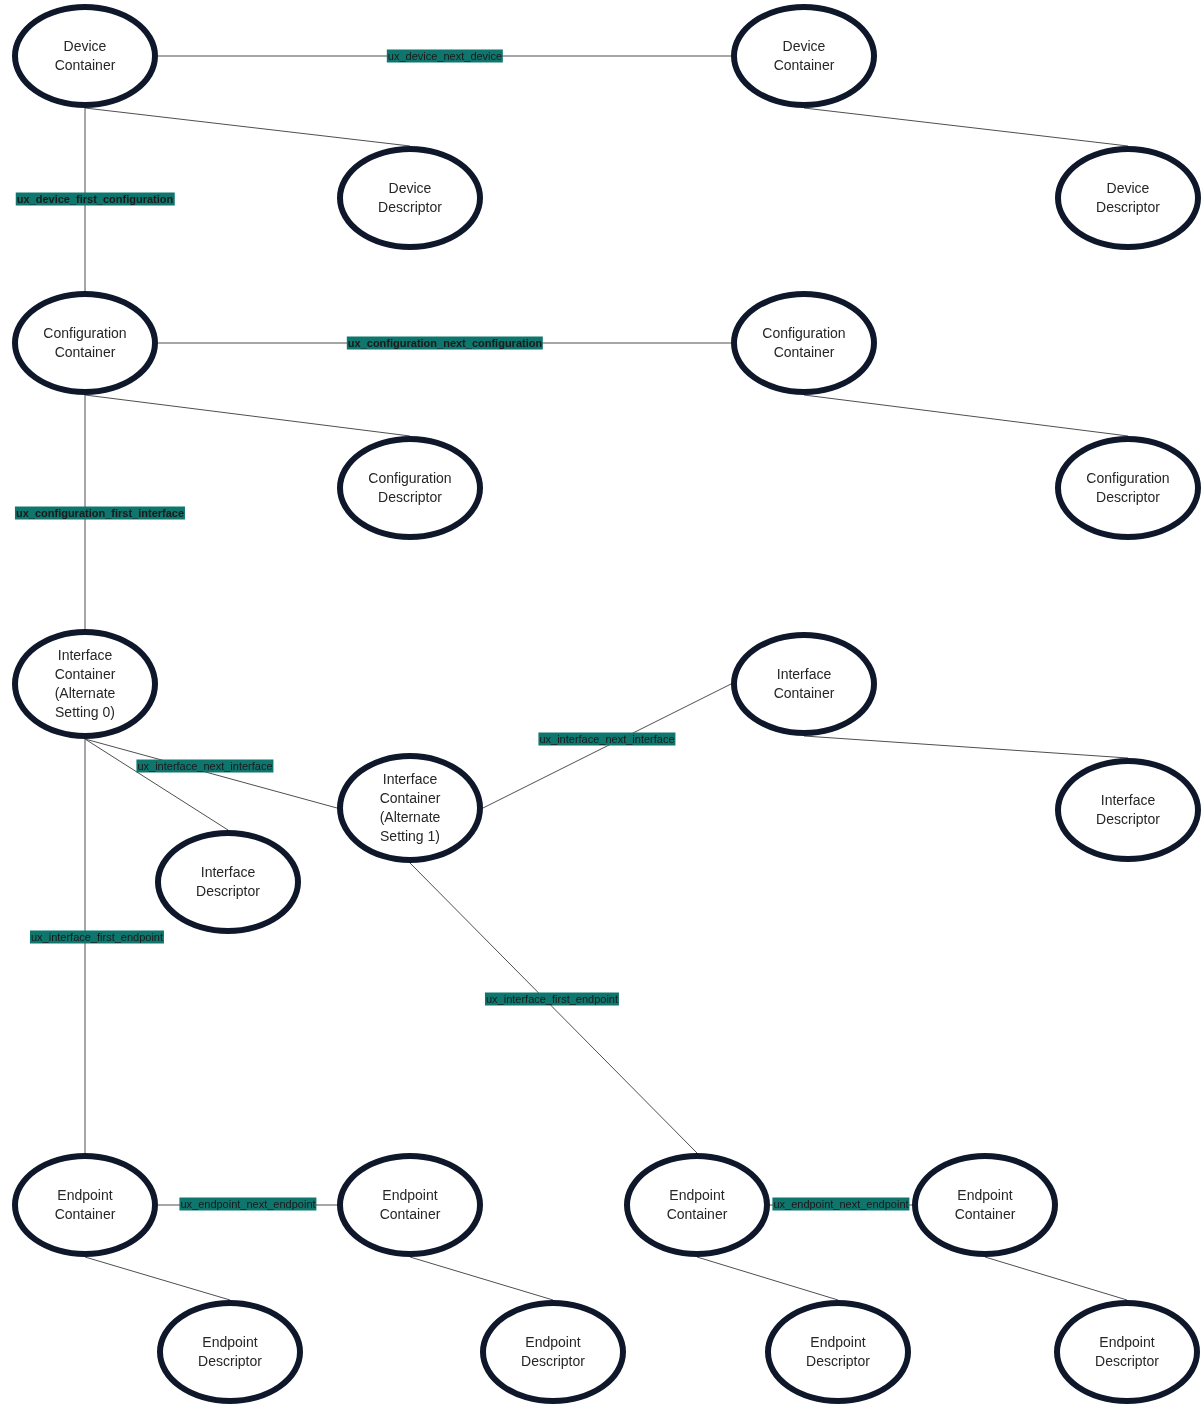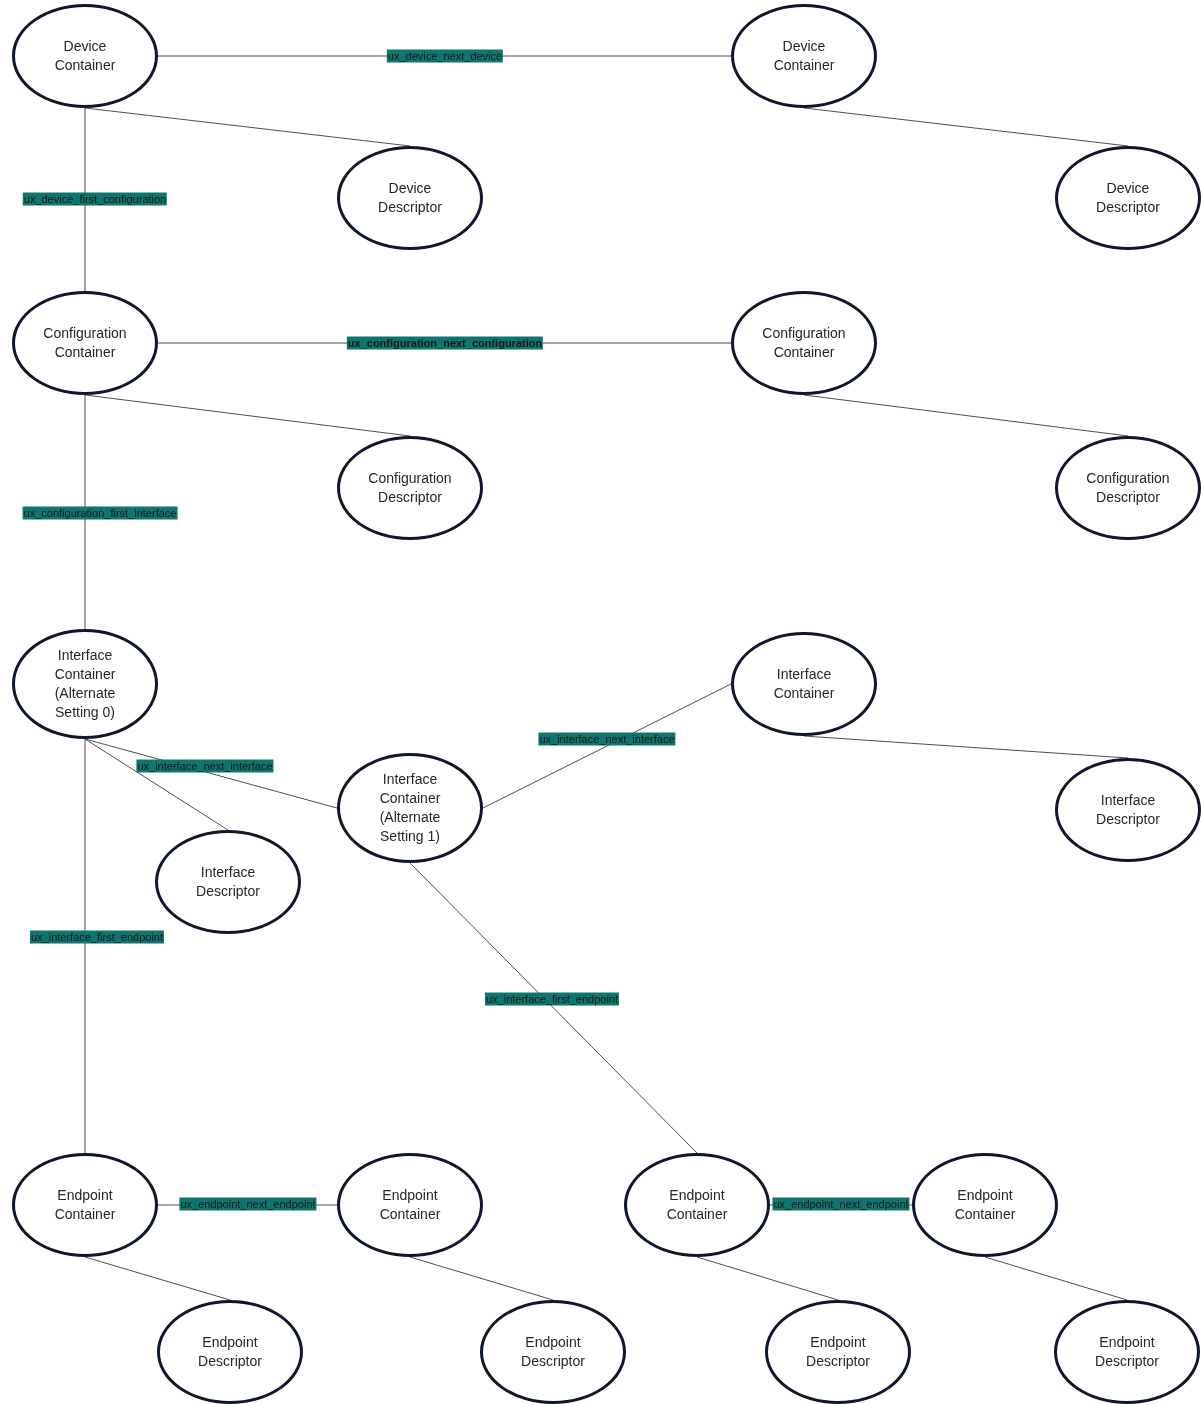--- a/index.html
+++ b/index.html
@@ -18,21 +18,21 @@
   #edge-layer {
     position: absolute;
     left: 0;
     top: 0;
     width: 1201px;
     height: 1404px;
   }
   .node {
     position: absolute;
     box-sizing: border-box;
-    border: 3px solid #0f172a;
+    border: 6px solid #0f172a;
     border-radius: 50%;
     background: #ffffff;
     display: flex;
     align-items: center;
     justify-content: center;
     text-align: center;
     white-space: pre-line;
     font-size: 14px;
     line-height: 19px;
     color: #262626;
@@ -114,22 +114,22 @@
 Container</div>
     <div class="node" style="left: 157px; top: 1300px; width: 146px; height: 104px;">Endpoint
 Descriptor</div>
     <div class="node" style="left: 480px; top: 1300px; width: 146px; height: 104px;">Endpoint
 Descriptor</div>
     <div class="node" style="left: 765px; top: 1300px; width: 146px; height: 104px;">Endpoint
 Descriptor</div>
     <div class="node" style="left: 1054px; top: 1300px; width: 146px; height: 104px;">Endpoint
 Descriptor</div>
     <div class="edge-label" style="left: 445px; top: 56px;">ux_device_next_device</div>
-    <div class="edge-label" style="left: 95px; top: 199px;">ux_device_first_configuration</div>
+    <div class="edge-label" style="left: 95px; top: 199px; font-weight: bold;">ux_device_first_configuration</div>
     <div class="edge-label" style="left: 445px; top: 343px; font-weight: bold;">ux_configuration_next_configuration</div>
-    <div class="edge-label" style="left: 100px; top: 513px;">ux_configuration_first_interface</div>
+    <div class="edge-label" style="left: 100px; top: 513px; font-weight: bold;">ux_configuration_first_interface</div>
     <div class="edge-label" style="left: 205px; top: 766px;">ux_interface_next_interface</div>
     <div class="edge-label" style="left: 607px; top: 739px;">ux_interface_next_interface</div>
     <div class="edge-label" style="left: 97px; top: 937px;">ux_interface_first_endpoint</div>
     <div class="edge-label" style="left: 552px; top: 999px;">ux_interface_first_endpoint</div>
     <div class="edge-label" style="left: 248px; top: 1204px;">ux_endpoint_next_endpoint</div>
     <div class="edge-label" style="left: 841px; top: 1204px;">ux_endpoint_next_endpoint</div>
   </div>
 
 </body></html>

